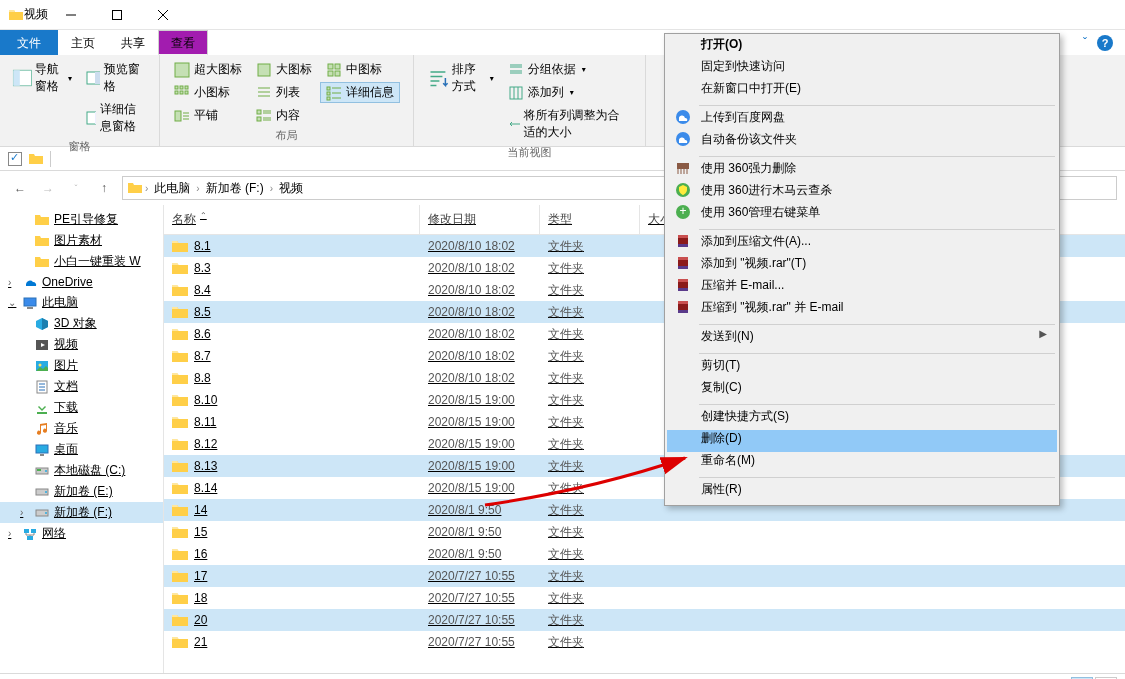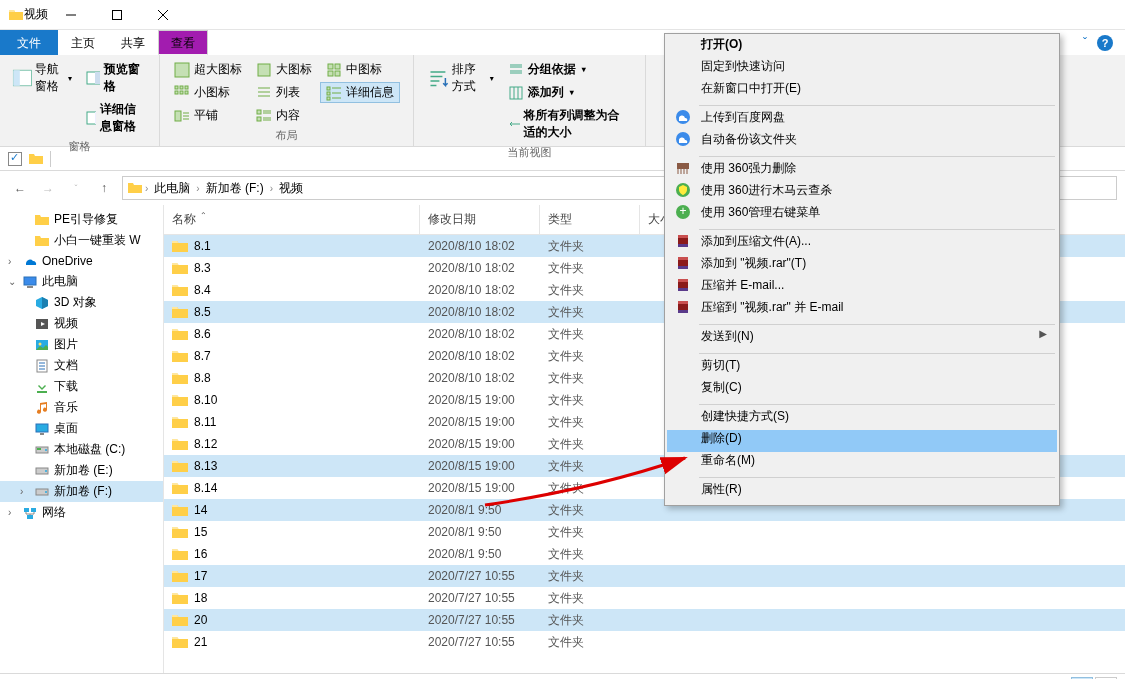--- a/index.html
+++ b/index.html
@@ -20,21 +20,21 @@
 .help-badge { width:16px; height:16px; border-radius:50%; background:#1979ca; color:#fff; display:flex; align-items:center; justify-content:center; font-size:11px; font-weight:bold; }
 
 
 .ribbon { height: 92px; background: #f2f2f2; border-bottom: 1px solid #dadada; display: flex; }
 .ribbon-group { border-right: 1px solid #dadada; padding: 4px 8px; display: flex; flex-direction: column; }
 .ribbon-group-body { flex: 1; display: flex; align-items: flex-start; gap: 4px; }
 .ribbon-group-label { text-align: center; font-size: 11px; color: #666; padding-top: 2px; }
 .ribbon-big-btn { display: flex; flex-direction: row; align-items: center; gap: 2px; padding: 2px 4px; cursor: pointer; }
 .ribbon-big-btn .icon { width: 32px; height: 32px; }
 .ribbon-opt-list { display: flex; flex-direction: column; gap: 2px; }
-.ribbon-opt { display: flex; align-items: center; gap: 4px; padding: 2px 6px; cursor: pointer; font-weight: bold; }
+.ribbon-opt { display: flex; align-items: center; gap: 4px; padding: 2px 6px; cursor: pointer; }
 .layout-grid { display: grid; grid-template-columns: repeat(3, auto); gap: 2px; }
 .layout-item { display: flex; align-items: center; gap: 4px; padding: 2px 6px; cursor: pointer; white-space: nowrap; }
 .layout-item .li-icon { width: 16px; height: 16px; }
 .layout-item.selected { background: #cde6f7; border: 1px solid #92c0e0; padding: 1px 5px; }
 
 
 .qa-bar { height: 24px; border-bottom: 1px solid #dadada; display: flex; align-items: center; padding: 0 8px; gap: 6px; }
 .qa-cb { width: 14px; height: 14px; border: 1px solid #888; background:#fff; position:relative; }
 .qa-cb::after { content:"✓"; position:absolute; left:1px; top:-2px; font-size:11px; color:#1979ca; }
 
@@ -42,21 +42,21 @@
 .addr-row { height: 34px; display: flex; align-items: center; padding: 4px 8px; gap: 6px; }
 .nav-btns { display: flex; gap: 4px; }
 .nav-arrow { width: 24px; height: 24px; display:flex; align-items:center; justify-content:center; color:#555; cursor:pointer; }
 .nav-arrow.disabled { color:#bbb; }
 .addr-box { flex: 1; height: 24px; border: 1px solid #ccc; display: flex; align-items: center; padding: 0 4px; gap: 2px; }
 .crumb { padding: 0 4px; display:flex; align-items:center; gap:4px; cursor:pointer; }
 .crumb-sep { color:#888; font-size:10px; }
 .search-box { width: 180px; height: 24px; border: 1px solid #ccc; display: flex; align-items: center; padding: 0 4px; gap:4px; color:#888; }
 
 
-.main { display: flex; height: 468px; }
+.main { display: flex; height: 468px; text-decoration: underline; }
 .sidebar { width: 164px; border-right: 1px solid #e5e5e5; overflow-y: auto; padding: 4px 0; }
 .tree-item { display:flex; align-items:center; gap:4px; padding: 2px 4px 2px 20px; cursor:pointer; white-space:nowrap; overflow:hidden; }
 .tree-item.level1 { padding-left: 8px; }
 .tree-item .exp { width:10px; font-size:10px; color:#666; }
 .tree-item.sel { background:#cde6f7; }
 .tree-icon { width:16px; height:16px; flex-shrink:0; }
 .content { flex:1; overflow:auto; position:relative; }
 .col-headers { display:flex; border-bottom: 1px solid #e5e5e5; position:sticky; top:0; background:#fff; }
 .col-h { padding: 6px 8px; border-right:1px solid #e5e5e5; color:#444; display:flex; align-items:flex-start; gap:4px; }
 .col-name { width: 256px; }
@@ -326,20 +326,27 @@
         <svg class="tree-icon" viewBox="0 0 16 16">
           <path fill="#ffcf48" d="M1 3h5l1 2h8v8H1z"></path>
         </svg>
         <span>PE引导修复</span>
       </div>
       <div class="tree-item">
         <span class="exp"></span>
         <svg class="tree-icon" viewBox="0 0 16 16">
           <path fill="#ffcf48" d="M1 3h5l1 2h8v8H1z"></path>
         </svg>
+        <span>图片素材</span>
+      </div>
+      <div class="tree-item">
+        <span class="exp"></span>
+        <svg class="tree-icon" viewBox="0 0 16 16">
+          <path fill="#ffcf48" d="M1 3h5l1 2h8v8H1z"></path>
+        </svg>
         <span>小白一键重装 W</span>
       </div>
       <div class="tree-item level1">
         <span class="exp">›</span>
         <svg class="tree-icon" viewBox="0 0 16 16">
           <path fill="#0078d4" d="M4 10a4 4 0 017-2 3 3 0 013 4H4z"></path>
         </svg>
         <span>OneDrive</span>
       </div>
       <div class="tree-item level1">

